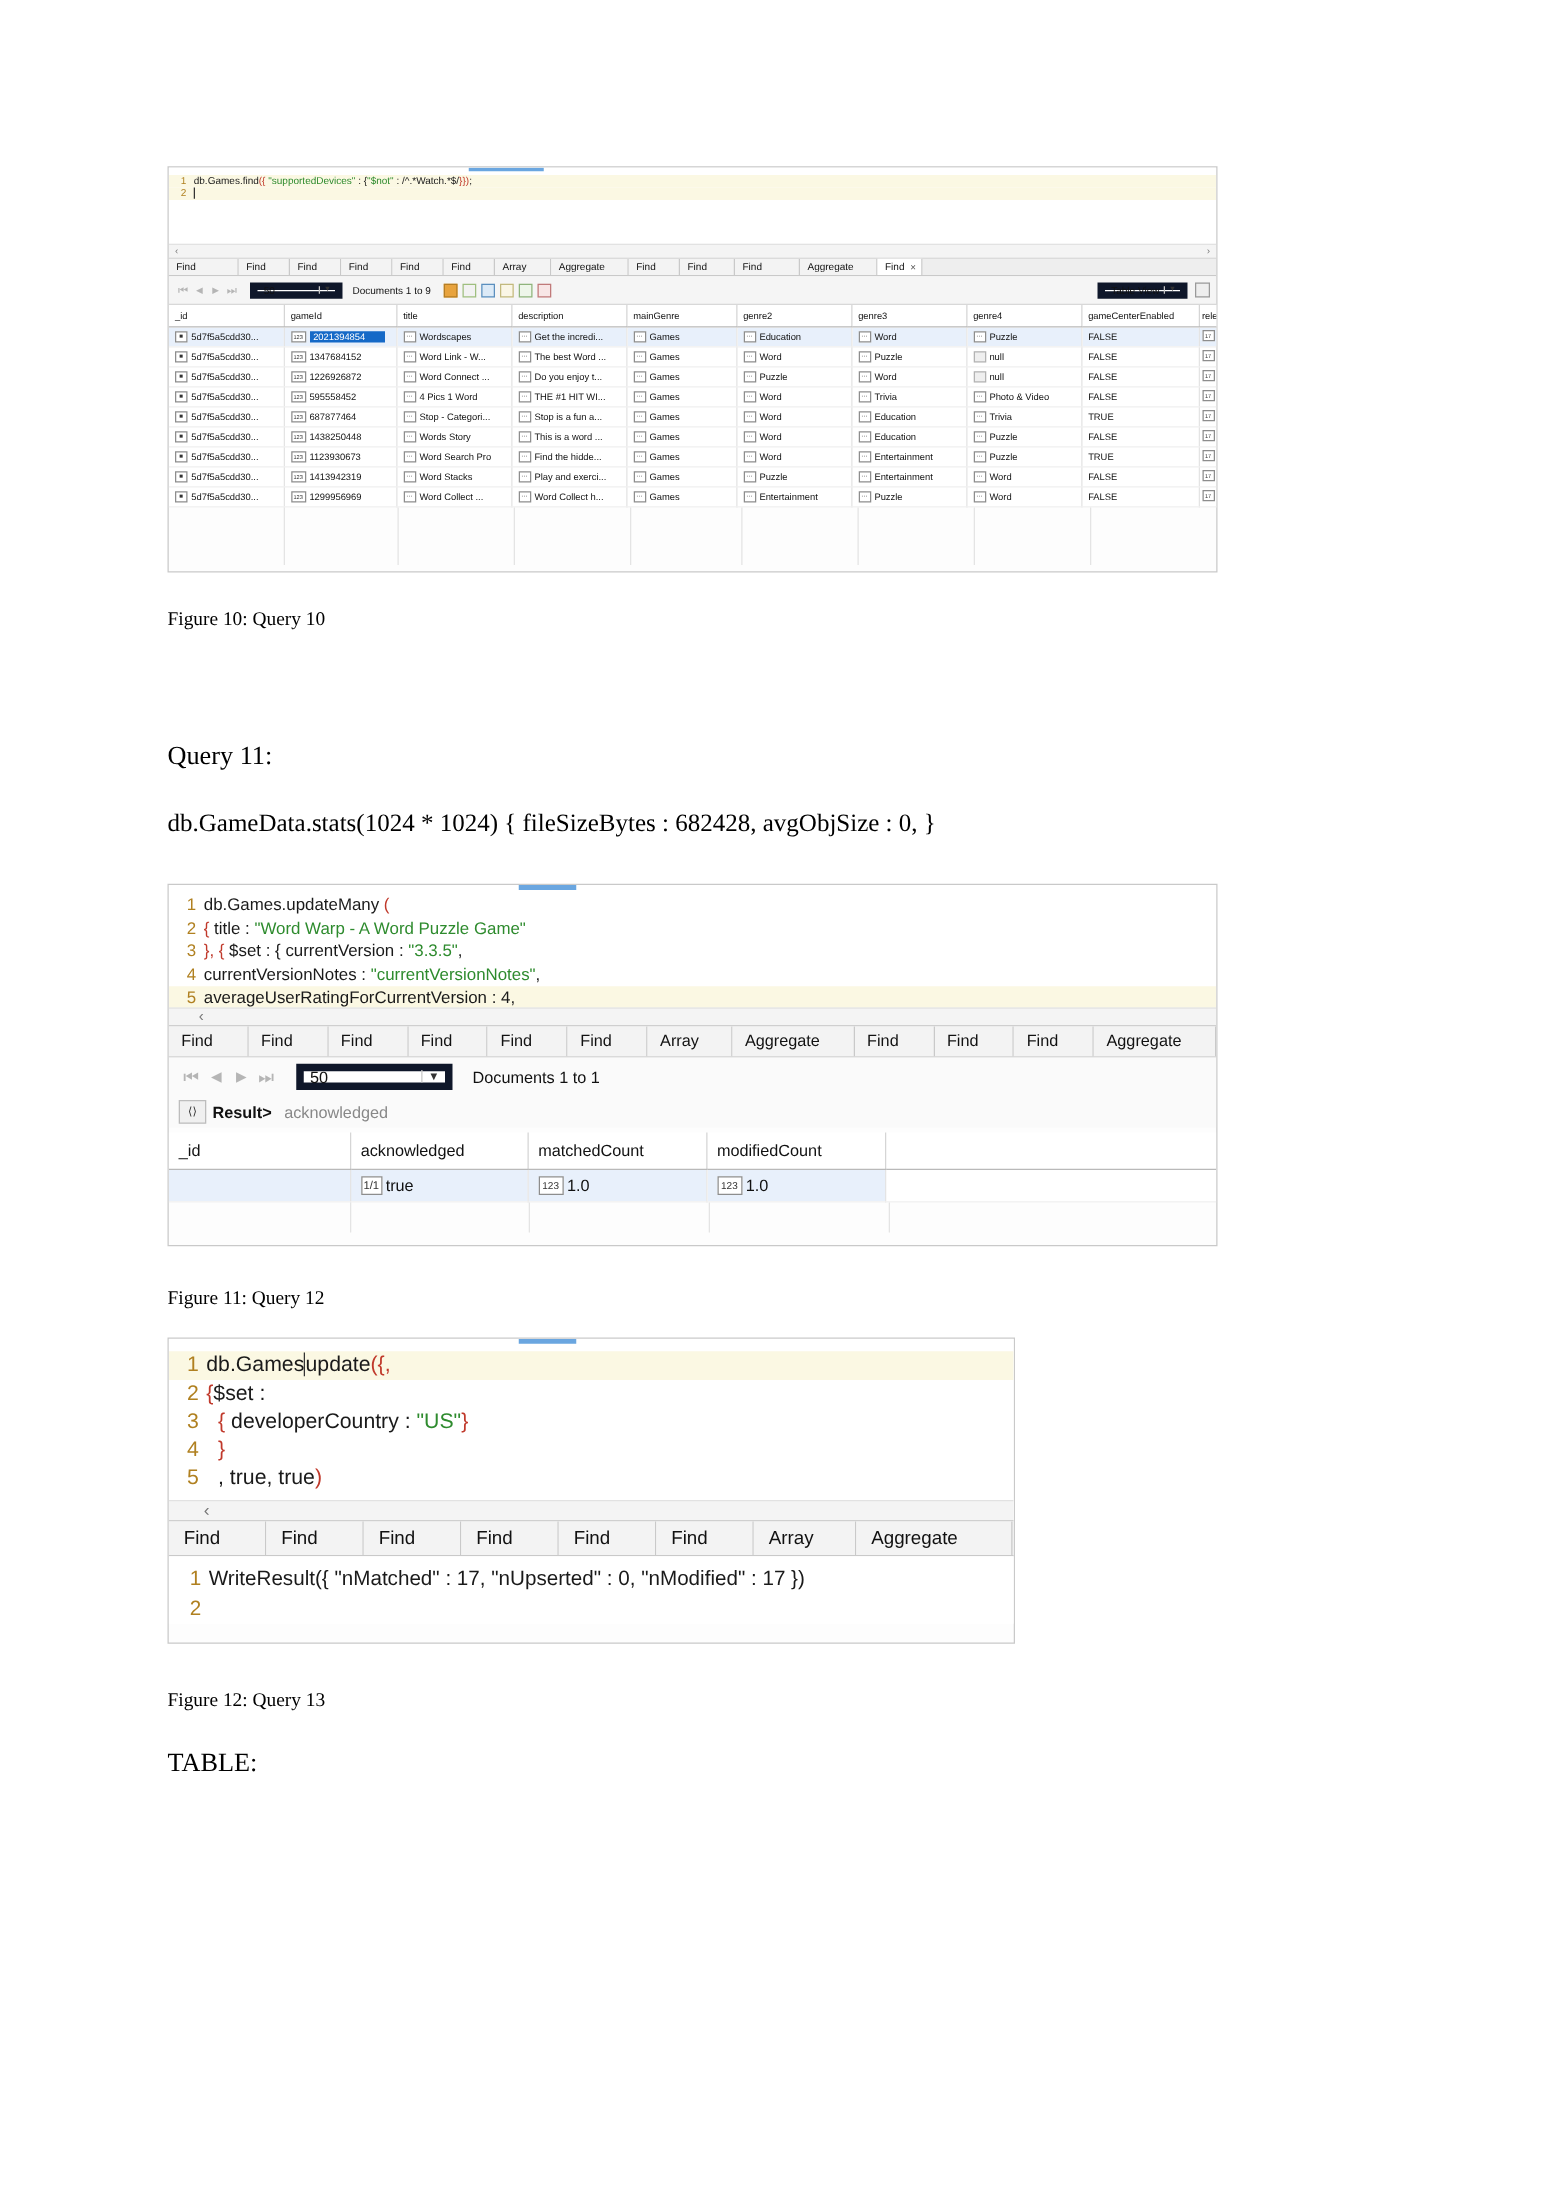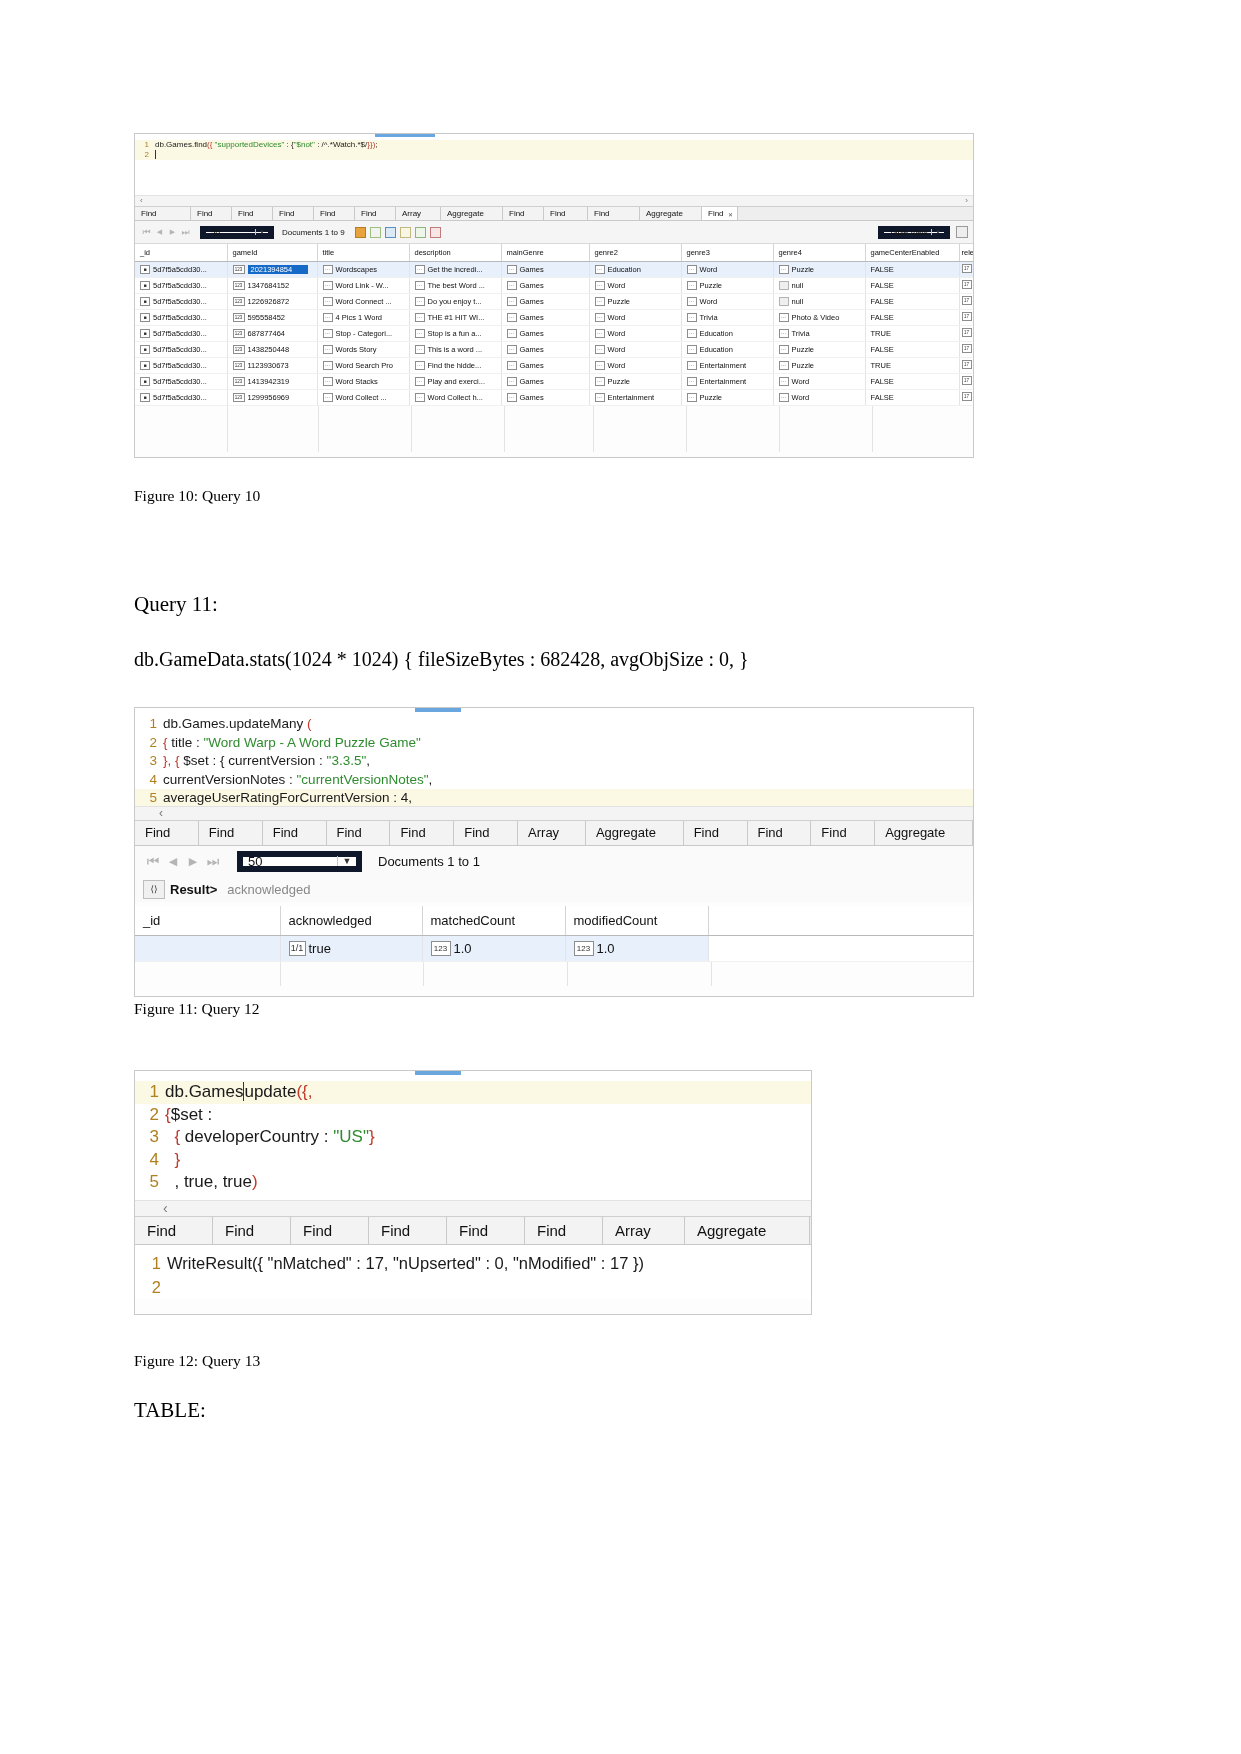--- a/index.html
+++ b/index.html
@@ -854,21 +854,21 @@
       <div style="height:24px;display:flex;">
         <div style="width:145px;border-right:1px solid #e4e4e4;"></div>
         <div style="width:142px;border-right:1px solid #e4e4e4;"></div>
         <div style="width:143px;border-right:1px solid #e4e4e4;"></div>
         <div style="width:143px;border-right:1px solid #e4e4e4;"></div>
         <div style="flex:1;"></div>
       </div>
     </div>
   </div>
 
-  <div class="cap" style="left:134px;top:1000px;">Figure 11: Query 12</div>
+  <div class="cap" style="left:134px;top:1030px;">Figure 11: Query 12</div>
 
   <div class="shot" style="left:134px;top:1070px;width:678px;height:245px;">
 
     <div class="editor bigcode" style="height:145px;font-size:17px;line-height:22.5px;">
       <div class="tabnub" style="left:280px;width:46px;height:4px;"></div>
       <div style="padding-top:10px;">
         <div class="codeline hl">
           <span class="gutter" style="width:24px;">1</span>
           <span class="codetext"><span class="k-black">db.Games</span><span class="k-black" style="border-left:1px solid #333;">update</span><span class="k-red">({,</span></span>
         </div>

